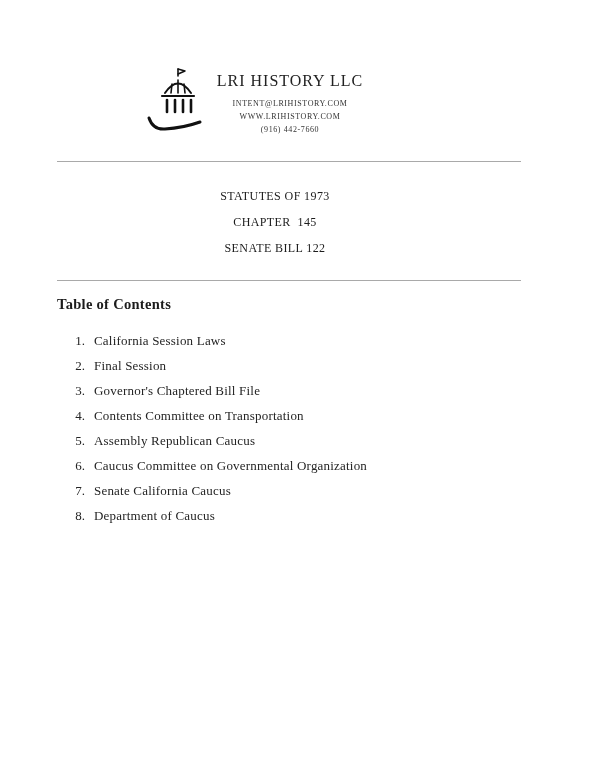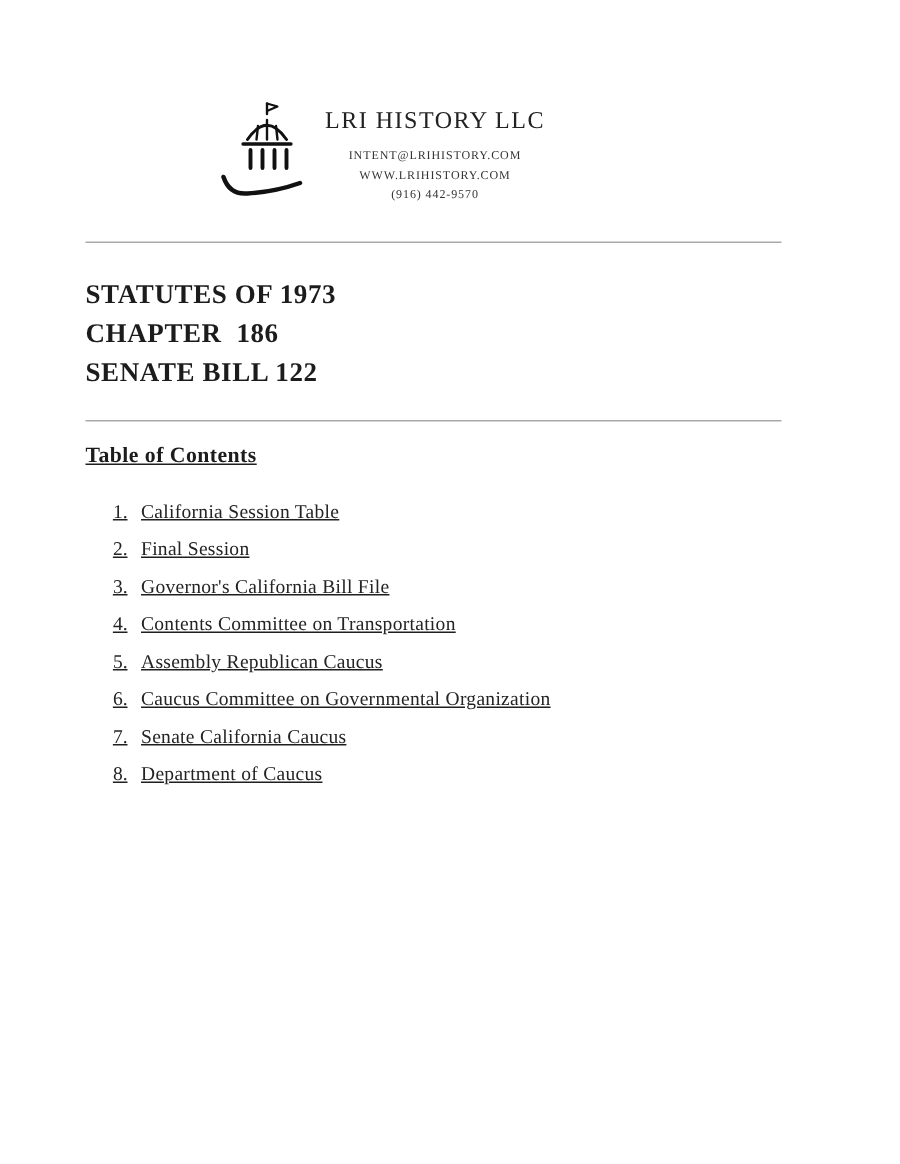--- a/index.html
+++ b/index.html
@@ -47,30 +47,30 @@
   }
   .rule-1 { margin-top: 25px; }
   .rule-2 { margin-top: 19px; }
 
   
   .ref-block {
     margin-top: 21px;
     margin-left: 57px;
     margin-right: 79px;
     padding-right: 28px;
-    text-align: left;
-    font-weight: bold;
-    font-size: 18px;
+    text-align: center;
+    font-weight: normal;
+    font-size: 12px;
     letter-spacing: 0.4px;
     color: #1c1c1c;
   }
   .ref-line { line-height: 26px; white-space: pre; }
 
   
-  .toc { margin-left: 57px; margin-right: 79px; margin-top: 15px; text-decoration: underline; }
+  .toc { margin-left: 57px; margin-right: 79px; margin-top: 15px; }
   .toc-title {
     font-size: 14.5px;
     font-weight: bold;
     letter-spacing: 0.3px;
     color: #1c1c1c;
   }
   .toc-list { margin-top: 21px; list-style: none; }
   .toc-item {
     display: flex;
     font-size: 13px;
@@ -110,48 +110,48 @@
         <path d="M38 34 L38 46" stroke-width="2.6"></path>
         <path d="M46 34 L46 46" stroke-width="2.6"></path>
 
         <path d="M4 52 Q8 64 20 63 Q38 62 55 56" stroke-width="3"></path>
       </svg>
     </div>
     <div class="company-block">
       <div class="company-name">LRI HISTORY LLC</div>
       <div class="contact-line">INTENT@LRIHISTORY.COM</div>
       <div class="contact-line">WWW.LRIHISTORY.COM</div>
-      <div class="contact-line">(916) 442-9570</div>
+      <div class="contact-line">(916) 442-7660</div>
     </div>
   </div>
 
   <hr class="rule rule-1">
 
   <div class="ref-block">
     <div class="ref-line">STATUTES OF 1973</div>
-    <div class="ref-line">CHAPTER  186</div>
+    <div class="ref-line">CHAPTER  145</div>
     <div class="ref-line">SENATE BILL 122</div>
   </div>
 
   <hr class="rule rule-2">
 
   <div class="toc">
     <div class="toc-title">Table of Contents</div>
     <ul class="toc-list">
       <li class="toc-item">
         <span class="toc-num">1.</span>
-        <span class="toc-label">California Session Table</span>
+        <span class="toc-label">California Session Laws</span>
       </li>
       <li class="toc-item">
         <span class="toc-num">2.</span>
         <span class="toc-label">Final Session</span>
       </li>
       <li class="toc-item">
         <span class="toc-num">3.</span>
-        <span class="toc-label">Governor's California Bill File</span>
+        <span class="toc-label">Governor's Chaptered Bill File</span>
       </li>
       <li class="toc-item">
         <span class="toc-num">4.</span>
         <span class="toc-label">Contents Committee on Transportation</span>
       </li>
       <li class="toc-item">
         <span class="toc-num">5.</span>
         <span class="toc-label">Assembly Republican Caucus</span>
       </li>
       <li class="toc-item">

